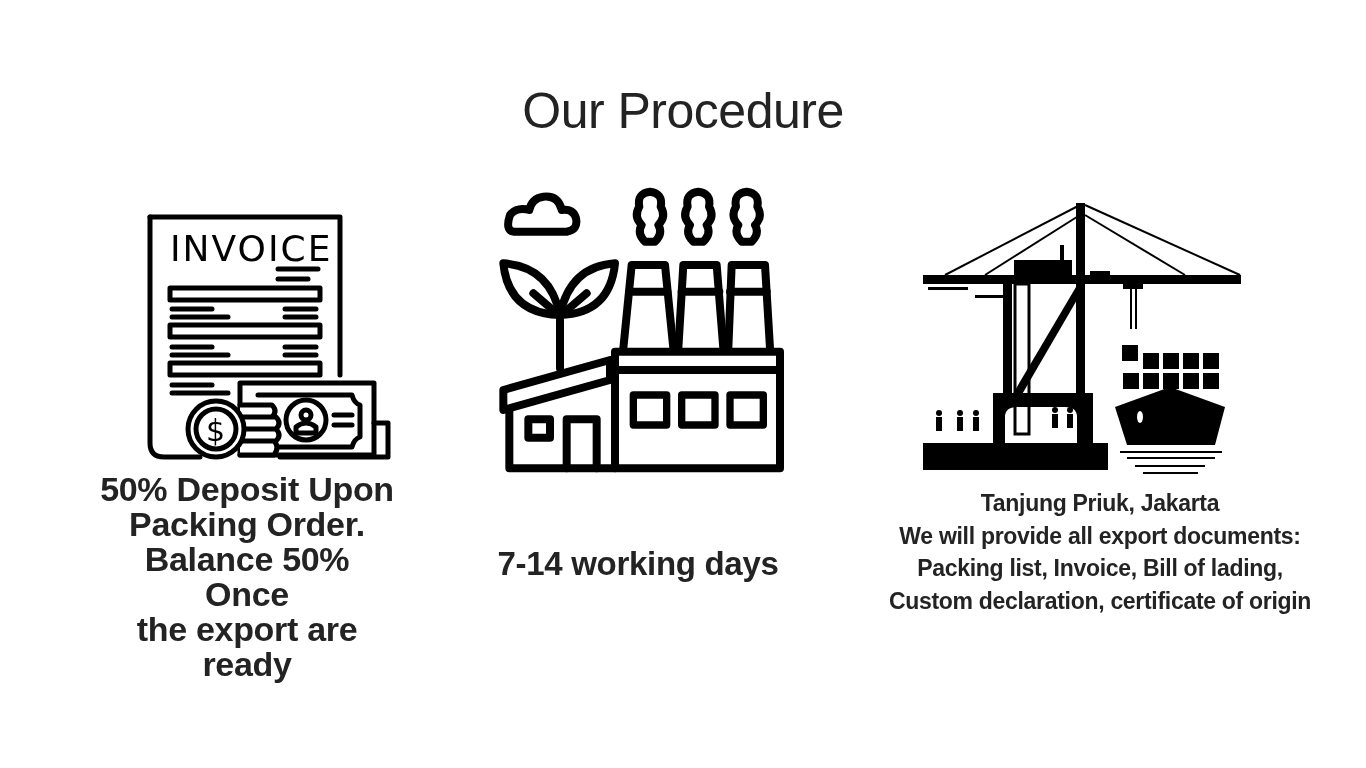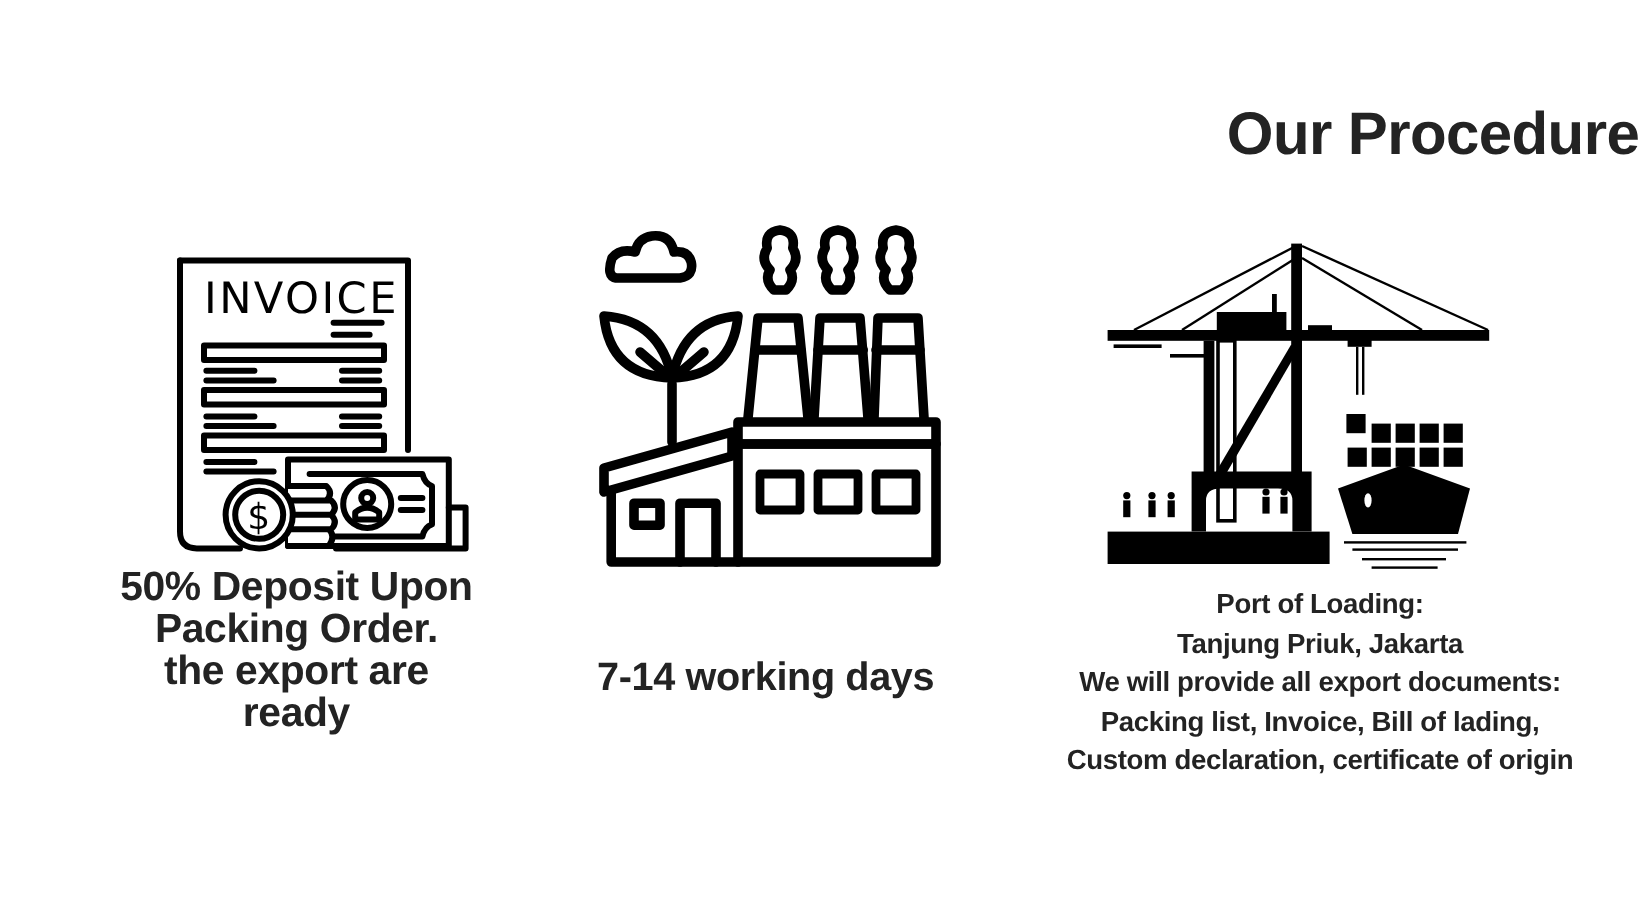--- a/index.html
+++ b/index.html
@@ -1,22 +1,22 @@
 <!DOCTYPE html>
 <html><head>
 <meta charset="utf-8">
 <style>
   html, body { margin:0; padding:0; }
   body {
     width:1366px; height:768px; background:#ffffff; position:relative; overflow:hidden;
     font-family: "Liberation Sans", "DejaVu Sans", sans-serif; color:#222222;
   }
   .title {
-    position:absolute; left:0; width:1366px; top:82px; text-align:right;
-    font-size:50px; font-weight:bold; letter-spacing:-0.5px; color:#232323;
+    position:absolute; left:0; width:1366px; top:82px; text-align:center;
+    font-size:50px; font-weight:normal; letter-spacing:-0.5px; color:#232323;
   }
   .icon { position:absolute;text-align:right; }
   .caption {
     position:absolute; text-align:center; font-weight:bold; color:#232323;
   }
   .cap1 { left:100px; width:294px; top:472px; font-size:34px; line-height:35px; letter-spacing:-0.3px; }
   .cap2 { left:470px; width:336px; top:543px; font-size:33px; line-height:42px; letter-spacing:-0.3px; }
   .cap3 { left:850px; width:500px; top:487px; font-size:23px; line-height:32.5px; letter-spacing:-0.3px; }
 </style>
 </head>
@@ -152,26 +152,26 @@
       <rect x="220" y="270" width="70" height="2"></rect>
       <rect x="228" y="277" width="55" height="2"></rect>
     </g>
     <ellipse cx="225" cy="222" rx="3" ry="6" fill="#fff"></ellipse>
   </svg>
 </div>
 
 <div class="caption cap1">
   <div>50% Deposit Upon</div>
   <div>Packing Order.</div>
+  <div>Balance 50% Once</div>
   <div>the export are ready</div>
 </div>
 
 <div class="caption cap2">
   <div>7-14 working days</div>
 </div>
 
 <div class="caption cap3">
-  <div>Port of Loading:</div>
   <div>Tanjung Priuk, Jakarta</div>
   <div>We will provide all export documents:</div>
   <div>Packing list, Invoice, Bill of lading,</div>
   <div>Custom declaration, certificate of origin</div>
 </div>
 
 </body></html>

